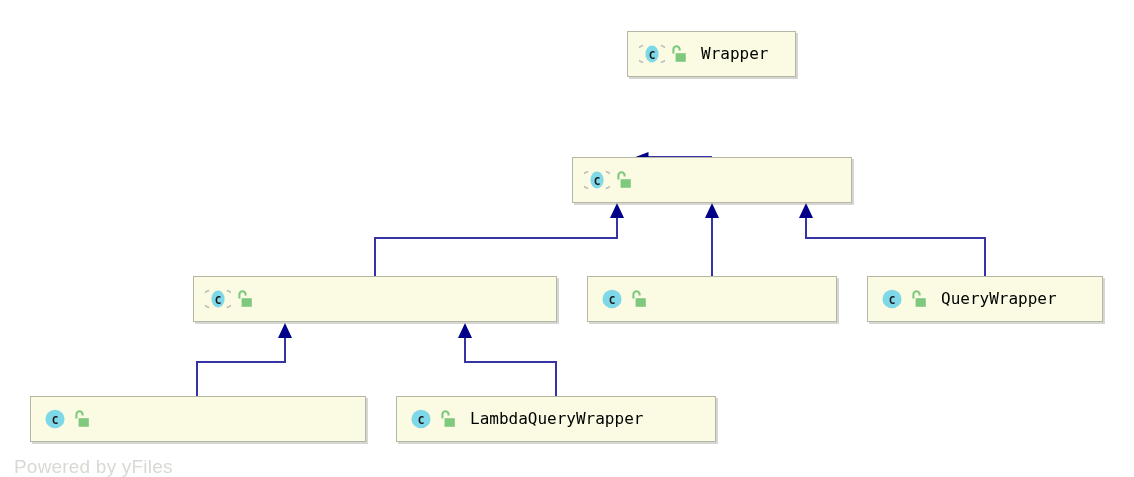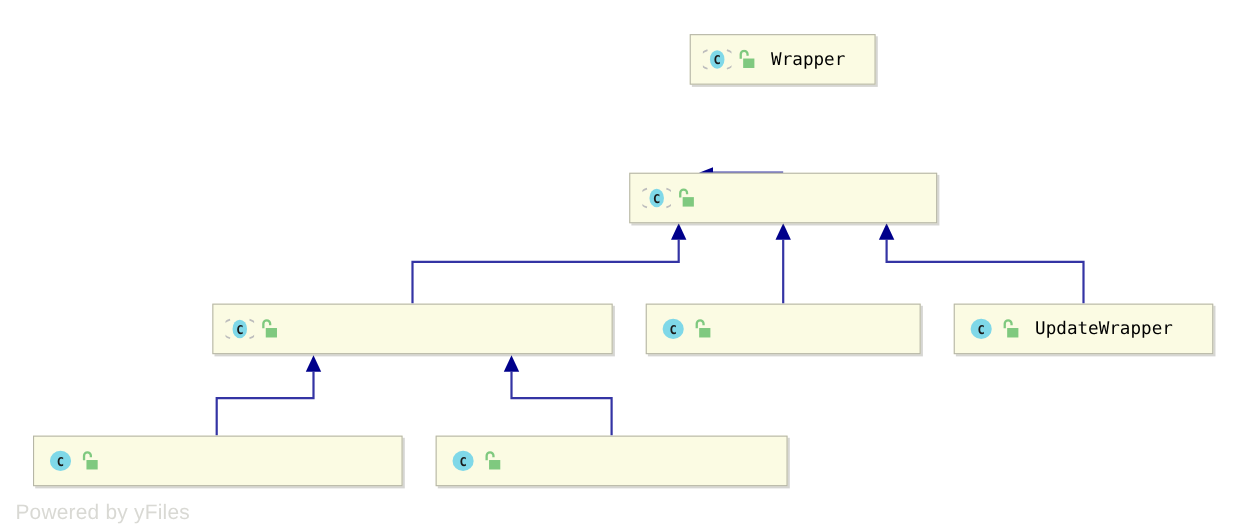--- a/index.html
+++ b/index.html
@@ -173,21 +173,21 @@
     <span class="icon-group">
       <svg class="class-icon" width="26" height="22" viewBox="0 0 26 22">
         <ellipse cx="13" cy="11" rx="9.6" ry="9.2" fill="#7fd8e8"></ellipse>
         <text x="13" y="15.6" text-anchor="middle" font-family="DejaVu Sans Mono, monospace" font-size="11" font-weight="bold" fill="#1a1a1a">C</text>
       </svg>
       <svg class="lock-icon" width="17" height="19" viewBox="0 0 17 19">
         <path d="M3.4,8.5 L3.4,4.4 A3.1,3.1 0 0 1 9.6,4.4 L9.6,5.6" stroke="#7fc97f" stroke-width="2.1" fill="none"></path>
         <rect x="5.6" y="8.2" width="10.2" height="8.6" fill="#7fc97f"></rect>
       </svg>
     </span>
-    <span class="node-label">UpdateWrapper</span>
+    <span class="node-label">QueryWrapper</span>
   </div>
 
   <div class="node" style="left:30px; top:396px; width:336px; height:46px;">
     <span class="icon-group">
       <svg class="class-icon" width="26" height="22" viewBox="0 0 26 22">
         <ellipse cx="13" cy="11" rx="9.6" ry="9.2" fill="#7fd8e8"></ellipse>
         <text x="13" y="15.6" text-anchor="middle" font-family="DejaVu Sans Mono, monospace" font-size="11" font-weight="bold" fill="#1a1a1a">C</text>
       </svg>
       <svg class="lock-icon" width="17" height="19" viewBox="0 0 17 19">
         <path d="M3.4,8.5 L3.4,4.4 A3.1,3.1 0 0 1 9.6,4.4 L9.6,5.6" stroke="#7fc97f" stroke-width="2.1" fill="none"></path>
@@ -200,17 +200,18 @@
     <span class="icon-group">
       <svg class="class-icon" width="26" height="22" viewBox="0 0 26 22">
         <ellipse cx="13" cy="11" rx="9.6" ry="9.2" fill="#7fd8e8"></ellipse>
         <text x="13" y="15.6" text-anchor="middle" font-family="DejaVu Sans Mono, monospace" font-size="11" font-weight="bold" fill="#1a1a1a">C</text>
       </svg>
       <svg class="lock-icon" width="17" height="19" viewBox="0 0 17 19">
         <path d="M3.4,8.5 L3.4,4.4 A3.1,3.1 0 0 1 9.6,4.4 L9.6,5.6" stroke="#7fc97f" stroke-width="2.1" fill="none"></path>
         <rect x="5.6" y="8.2" width="10.2" height="8.6" fill="#7fc97f"></rect>
       </svg>
     </span>
+    <span class="node-label">LambdaQueryWrapper</span>
   </div>
 
   <div class="watermark">Powered by yFiles</div>
 
 </div>
 
 </body></html>

